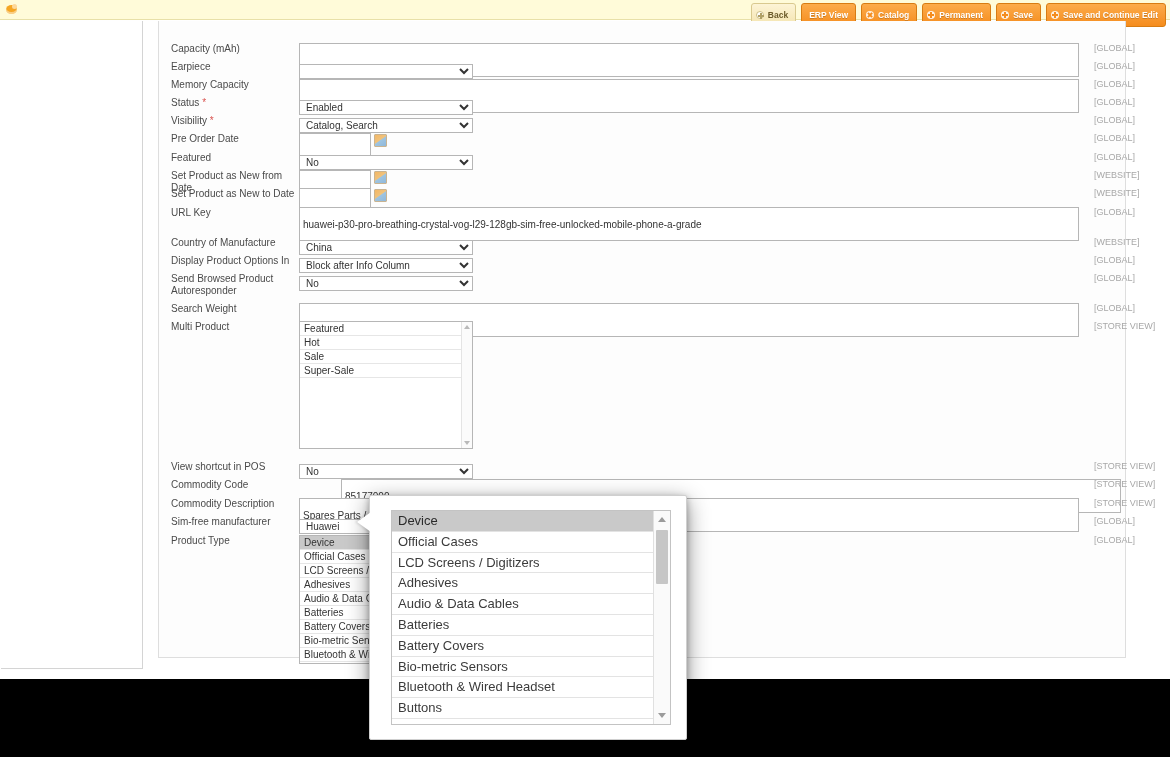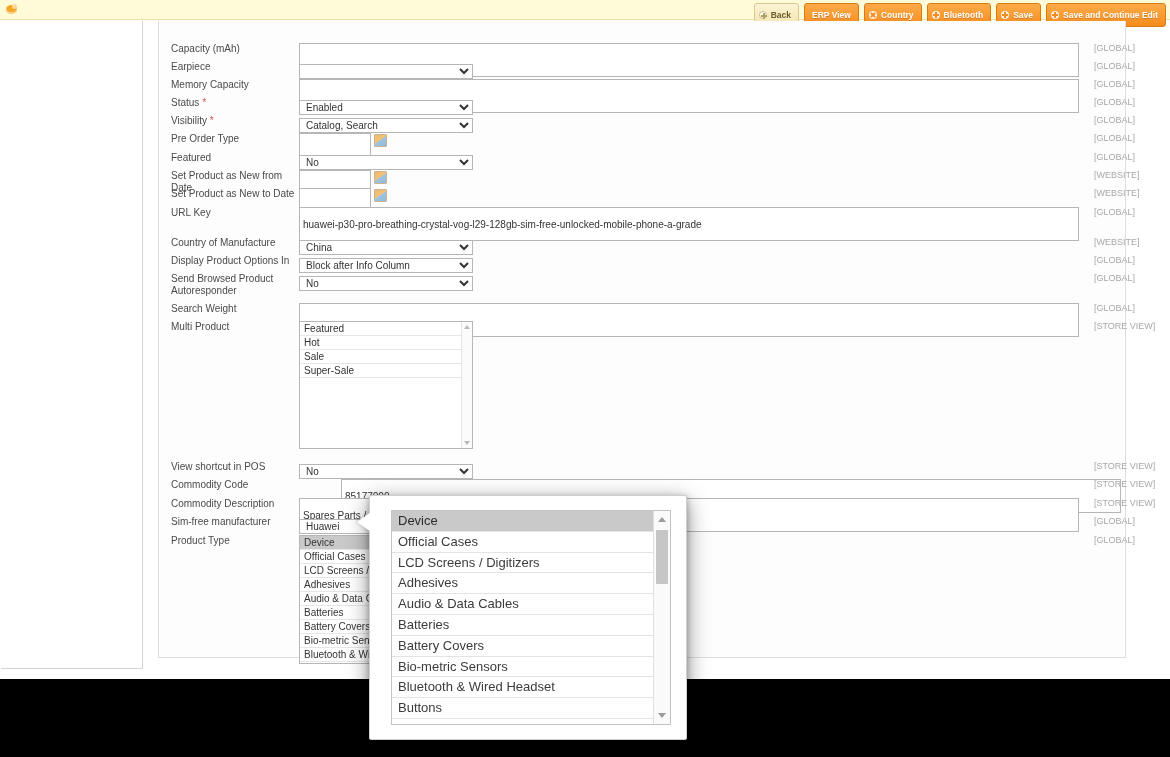--- a/index.html
+++ b/index.html
@@ -242,25 +242,25 @@
     <div id="tb-buttons">
       <div class="btn btn-back">
         <span class="bico"></span>
         <span>Back</span>
       </div>
       <div class="btn btn-orange btn-erp">
         <span>ERP View</span>
       </div>
       <div class="btn btn-orange btn-delete">
         <span class="bico"></span>
-        <span>Country</span>
+        <span>Catalog</span>
       </div>
       <div class="btn btn-orange btn-save">
         <span class="bico"></span>
-        <span>Bluetooth</span>
+        <span>Permanent</span>
       </div>
       <div class="btn btn-orange btn-save">
         <span class="bico"></span>
         <span>Save</span>
       </div>
       <div class="btn btn-orange btn-save">
         <span class="bico"></span>
         <span>Save and Continue Edit</span>
       </div>
     </div>
@@ -289,21 +289,21 @@
           <div class="flabel">Status<span class="req"> *</span></div>
           <div class="fctrl"><select class="sel" style="width: 174px;"><option>Enabled</option></select></div>
           <div class="scope">[GLOBAL]</div>
         </div>
         <div class="frow" style="top: 94px;">
           <div class="flabel">Visibility<span class="req"> *</span></div>
           <div class="fctrl"><select class="sel" style="width: 174px;"><option>Catalog, Search</option></select></div>
           <div class="scope">[GLOBAL]</div>
         </div>
         <div class="frow" style="top: 112px;">
-          <div class="flabel">Pre Order Type</div>
+          <div class="flabel">Pre Order Date</div>
           <div class="fctrl"><input class="txt" type="text" style="width: 72px;"><span class="cal-icon"></span></div>
           <div class="scope">[GLOBAL]</div>
         </div>
         <div class="frow" style="top: 131px;">
           <div class="flabel">Featured</div>
           <div class="fctrl"><select class="sel" style="width: 174px;"><option>No</option></select></div>
           <div class="scope">[GLOBAL]</div>
         </div>
         <div class="frow" style="top: 149px;">
           <div class="flabel">Set Product as New from Date</div>

